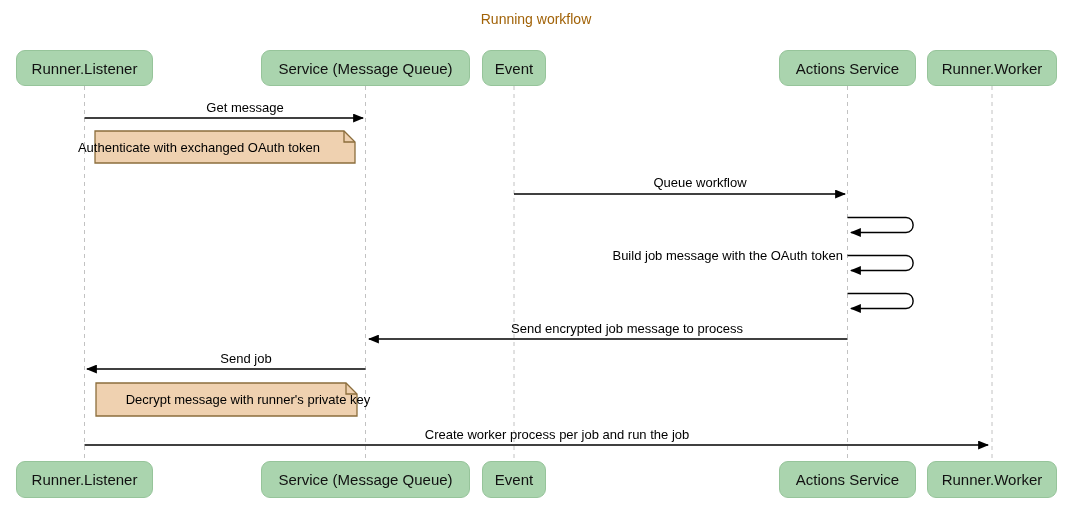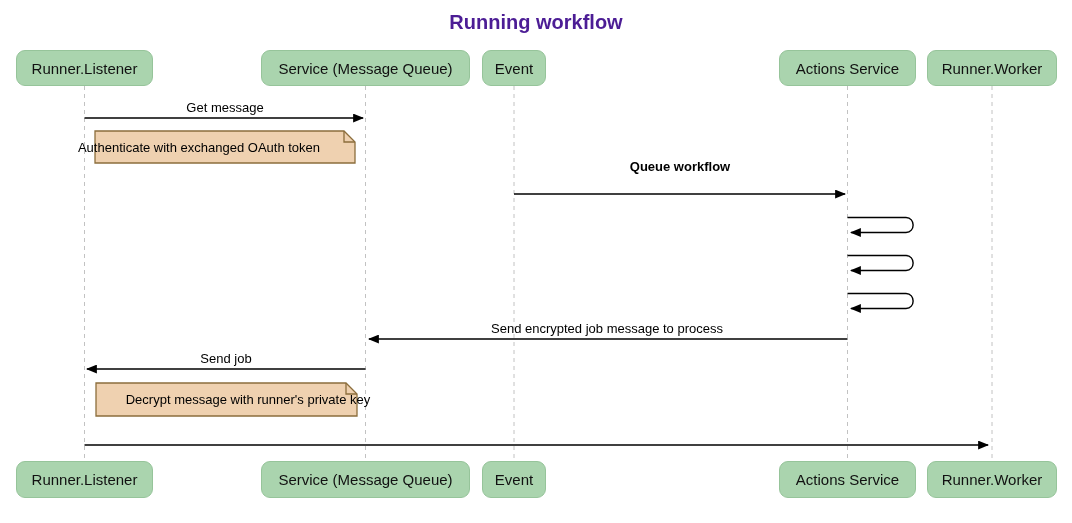--- a/index.html
+++ b/index.html
@@ -19,23 +19,23 @@
     height: 523px;
     background: var(--background);
     font-family: "Liberation Sans", sans-serif;
     color: var(--text);
     overflow: hidden;
   }
   .title {
     position: absolute;
     left: 0; right: 0; top: 11px;
     text-align: center;
-    font-size: 20px;
-    font-weight: bold;
-    color: #4c1d95;
+    font-size: 14px;
+    font-weight: normal;
+    color: #a16207;
   }
   svg.layer {
     position: absolute;
     left: 0; top: 0;
   }
   .lifeline {
     stroke: var(--lifeline);
     stroke-width: 1;
     stroke-dasharray: 4 4;
     fill: none;
@@ -68,21 +68,21 @@
     font-size: 15px;
     color: #111;
     white-space: nowrap;
   }
   .msg-label {
     position: absolute;
     font-size: 13px;
     white-space: nowrap;
     color: var(--text);
   }
-  .msg-label.center { transform: translate(-50%, -100%); }
+  .msg-label.center { transform: translate(-50%, -100%); margin-left: 20px; }
   .msg-label.rightalign { transform: translate(-100%, -50%); }
   .note-text {
     position: absolute;
     display: flex;
     align-items: center;
     justify-content: center;
     font-size: 13px;
     color: var(--text);
     white-space: nowrap;
   }
@@ -129,20 +129,22 @@
   <div class="actor" style="left:779px; top:50px; width:137px; height:36px;">Actions Service</div>
   <div class="actor" style="left:927px; top:50px; width:130px; height:36px;">Runner.Worker</div>
 
   <div class="actor" style="left:16px;  top:461px; width:137px; height:37px;">Runner.Listener</div>
   <div class="actor" style="left:261px; top:461px; width:209px; height:37px;">Service (Message Queue)</div>
   <div class="actor" style="left:482px; top:461px; width:64px;  height:37px;">Event</div>
   <div class="actor" style="left:779px; top:461px; width:137px; height:37px;">Actions Service</div>
   <div class="actor" style="left:927px; top:461px; width:130px; height:37px;">Runner.Worker</div>
 
   <div class="msg-label center" style="left:225px; top:115px;">Get message</div>
-  <div class="msg-label center" style="left:680px; top:174px;font-weight:bold;">Queue workflow</div>
+  <div class="msg-label center" style="left:680px; top:190px;">Queue workflow</div>
+  <div class="msg-label rightalign" style="left:843px; top:255px;">Build job message with the OAuth token</div>
   <div class="msg-label center" style="left:607px; top:336px;">Send encrypted job message to process</div>
   <div class="msg-label center" style="left:226px; top:366px;">Send job</div>
+  <div class="msg-label center" style="left:537px; top:442px;">Create worker process per job and run the job</div>
 
   <div class="note-text" style="left:95px; top:131px; width:208px; height:32px;">Authenticate with exchanged OAuth token</div>
   <div class="note-text" style="left:96px; top:383px; width:304px; height:33px;">Decrypt message with runner's private key</div>
 
 </div>
 
 </body></html>

